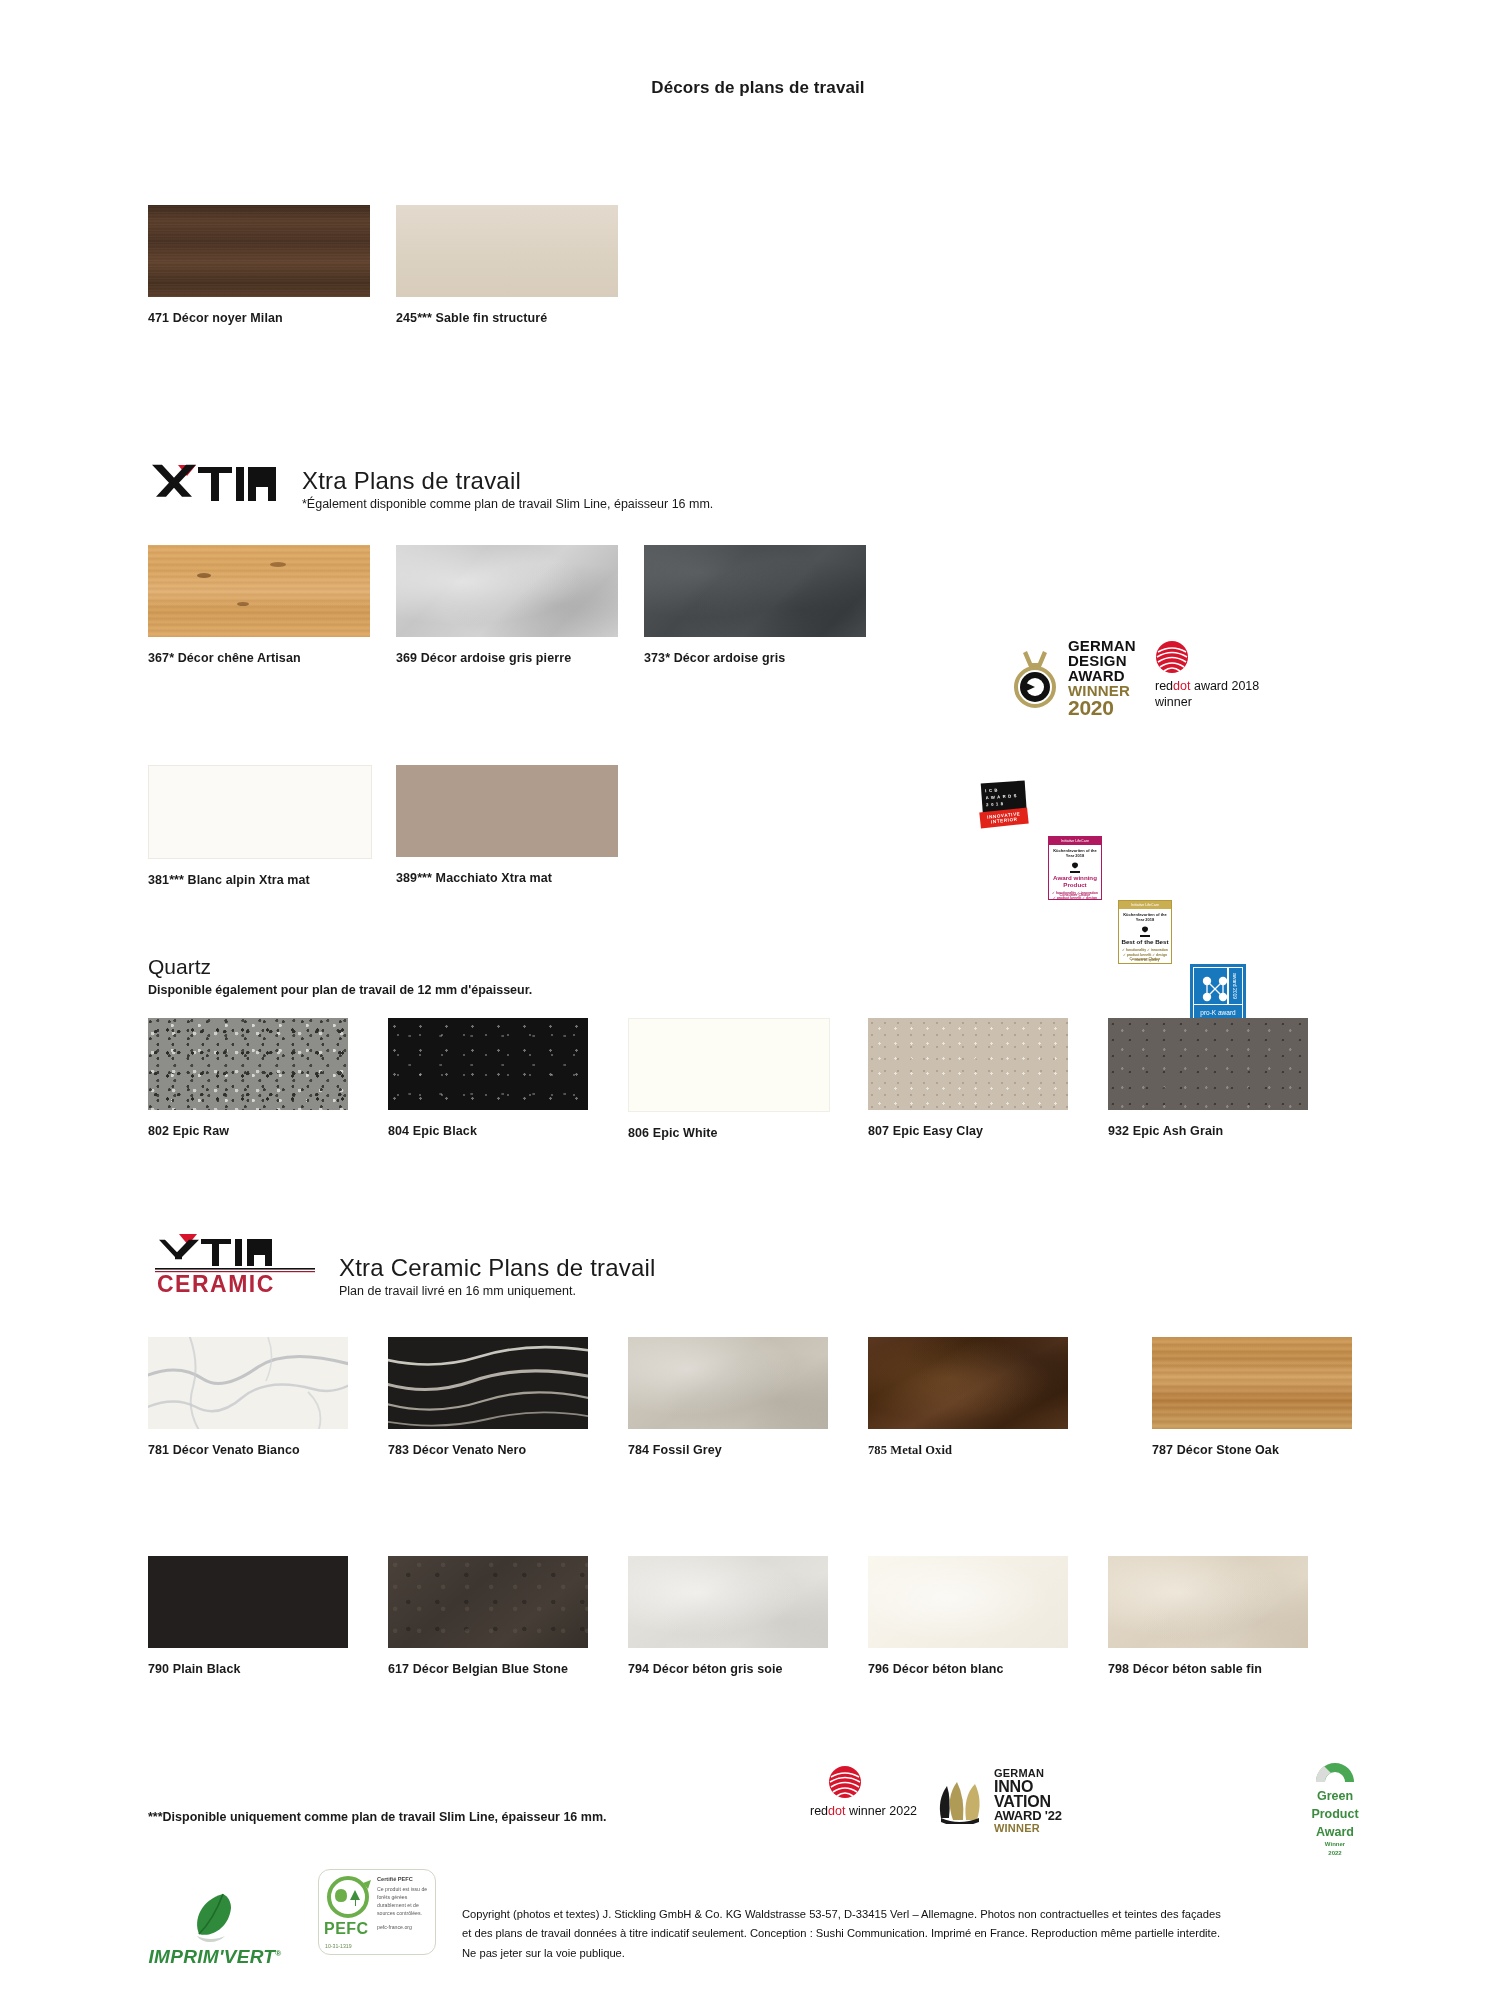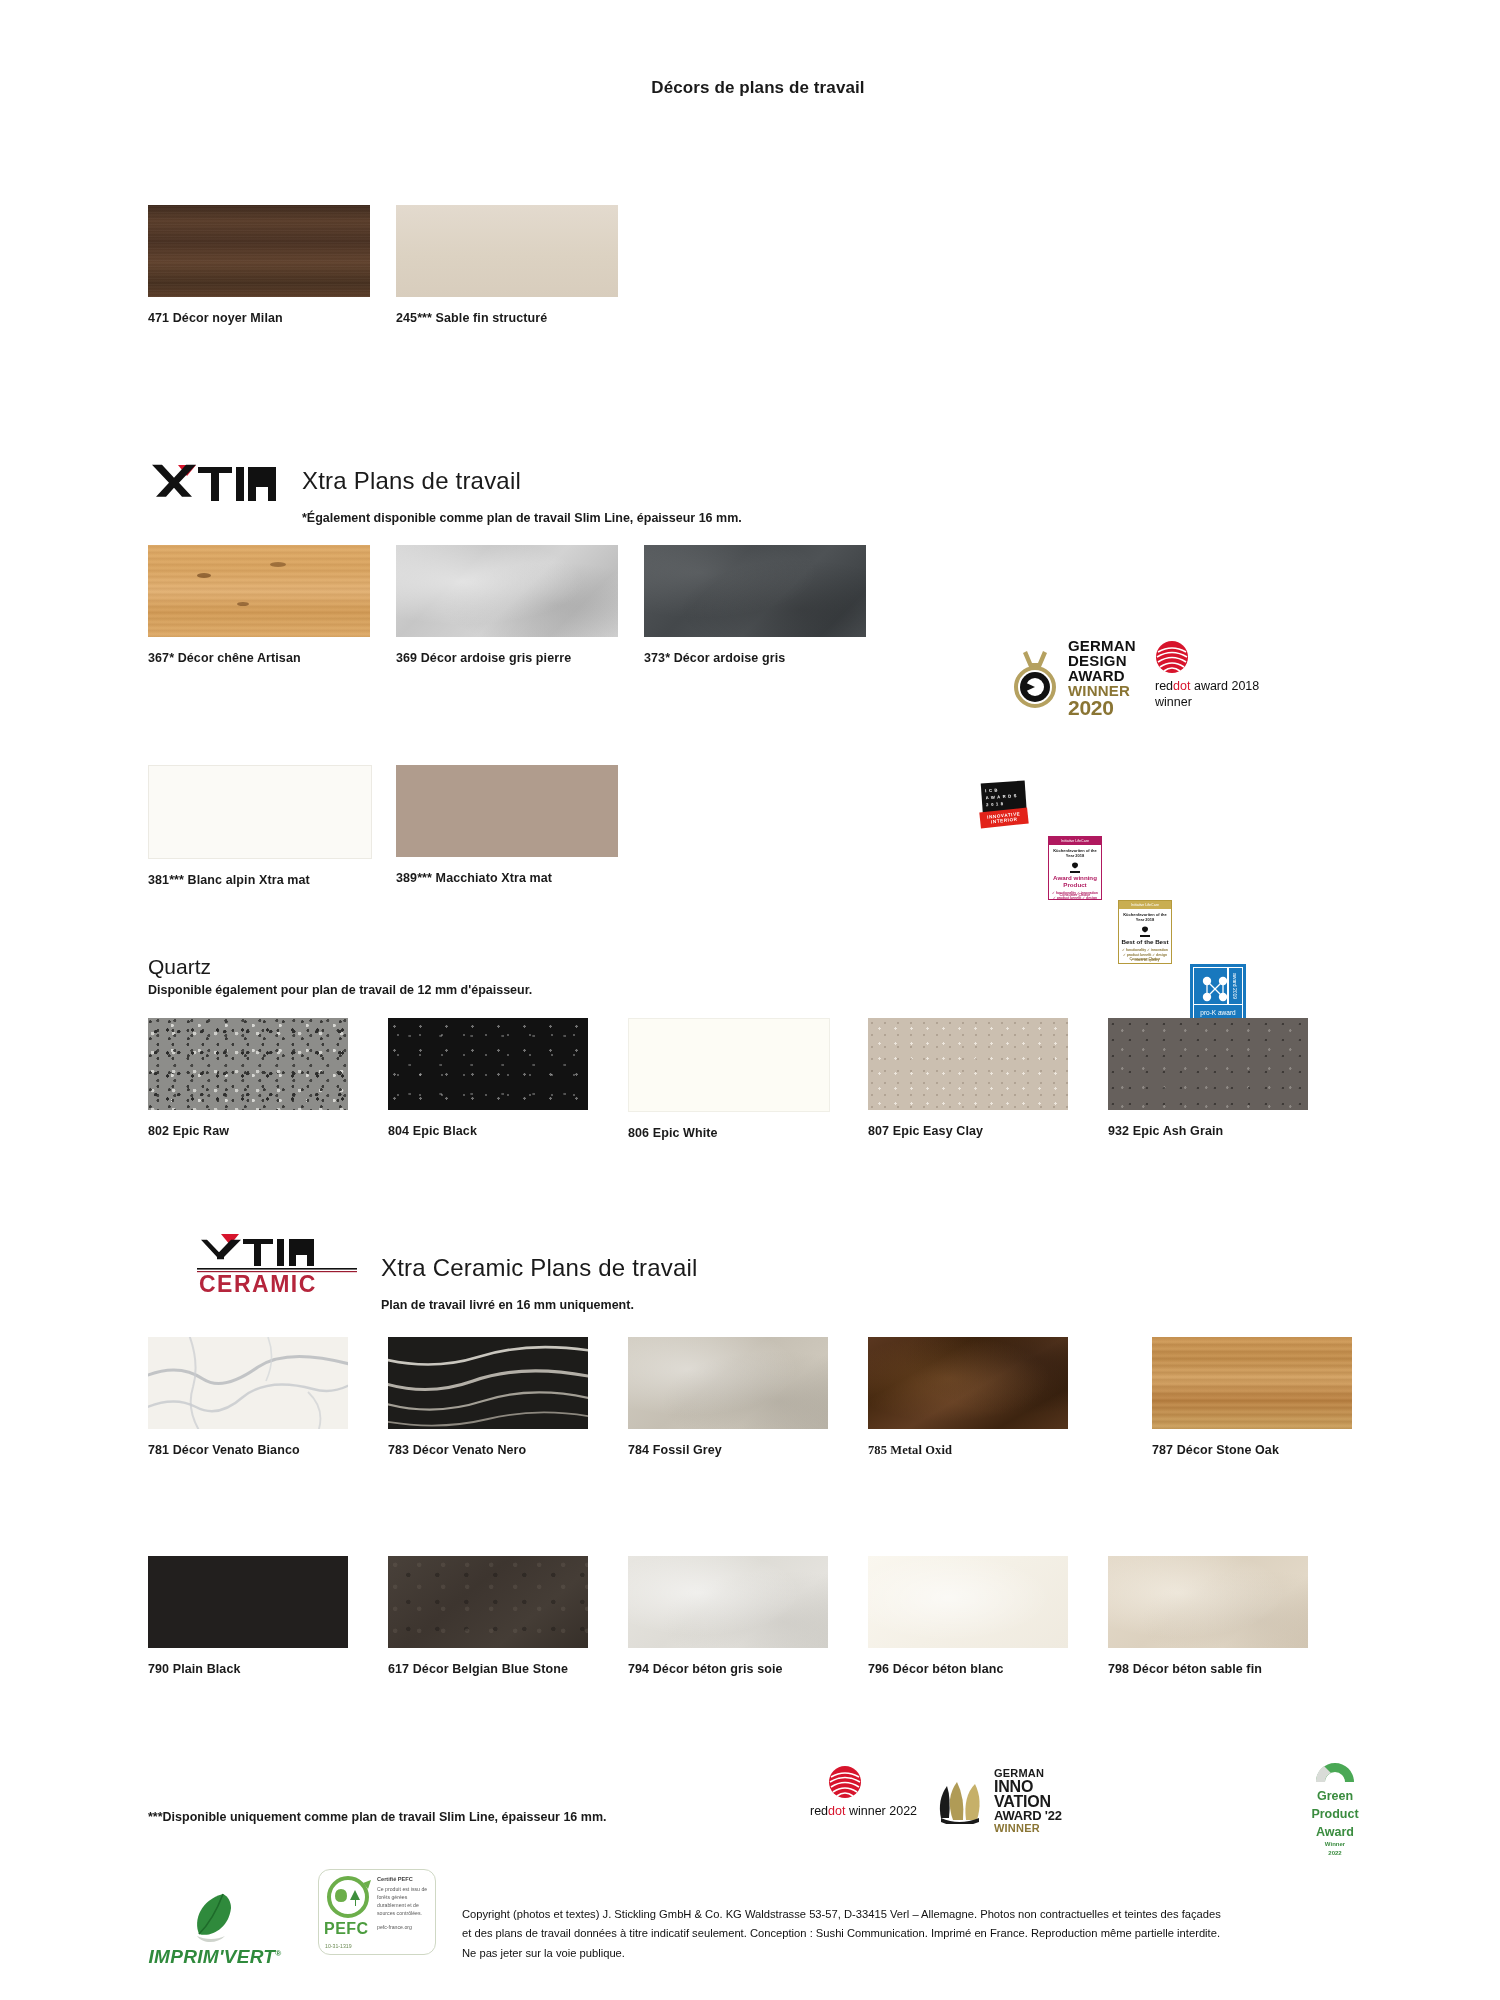--- a/index.html
+++ b/index.html
@@ -45,31 +45,31 @@
 
   
   .sec-head { position: absolute; }
   .sec-title {
     font-size: 24px;
     font-weight: 400;
     letter-spacing: .2px;
   }
   .sec-sub {
     font-size: 12.5px;
-    font-weight: 700;
-    margin-top: 16px;
+    font-weight: 400;
+    margin-top: 2px;
     letter-spacing: 0;
   }
   .quartz-title { font-size: 21px; font-weight: 400; }
   .quartz-sub { font-size: 12.5px; font-weight: 600; margin-top: 4px; }
 
   
   .xtra-logo { position: relative; width: 132px; height: 42px; }
   .xtra-logo svg { display: block; }
-  .xtra-ceramic-logo { position: relative; width: 160px; height: 62px; margin-left: 42px; }
+  .xtra-ceramic-logo { position: relative; width: 160px; height: 62px; }
 
   
   .footnote {
     position: absolute;
     font-size: 12.5px;
     font-weight: 600;
   }
 
   
   .copyright {

